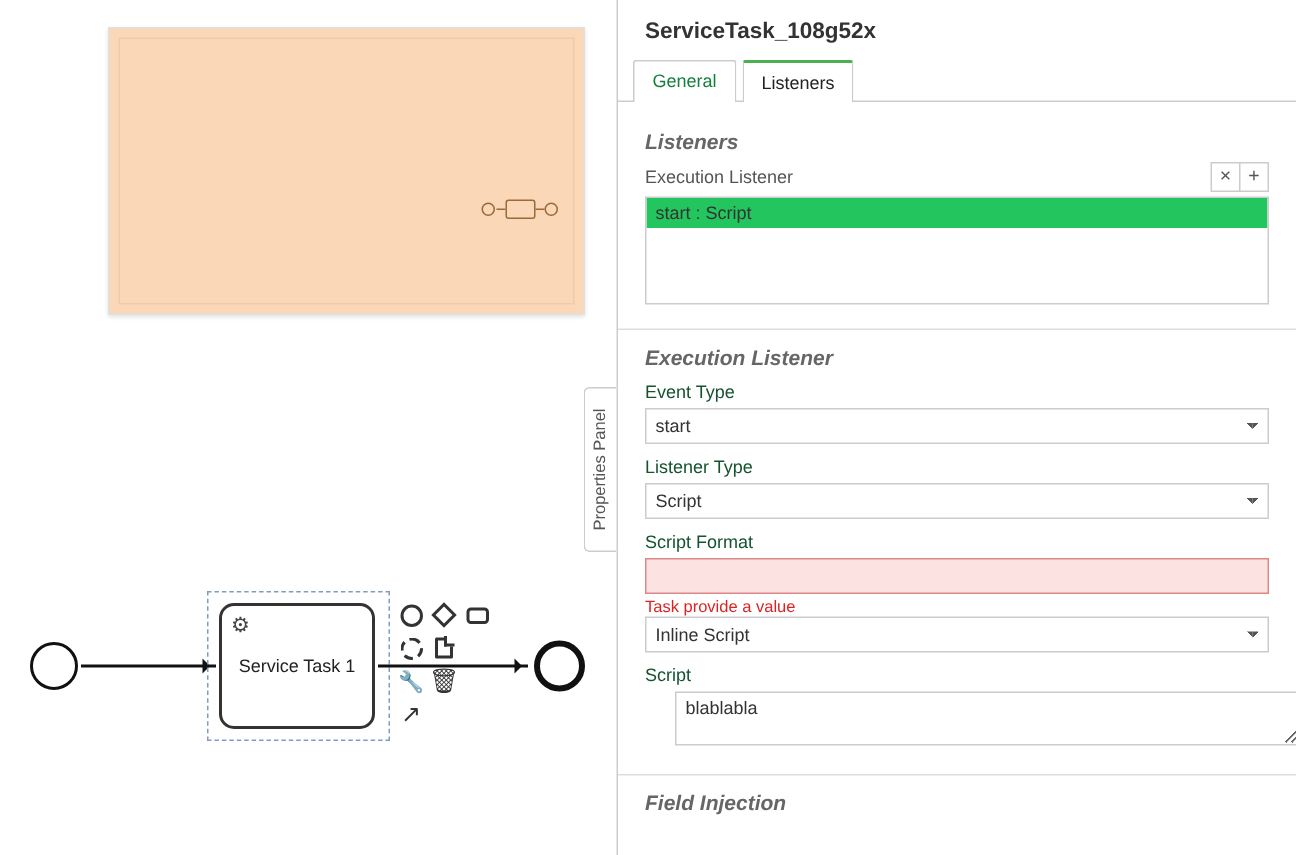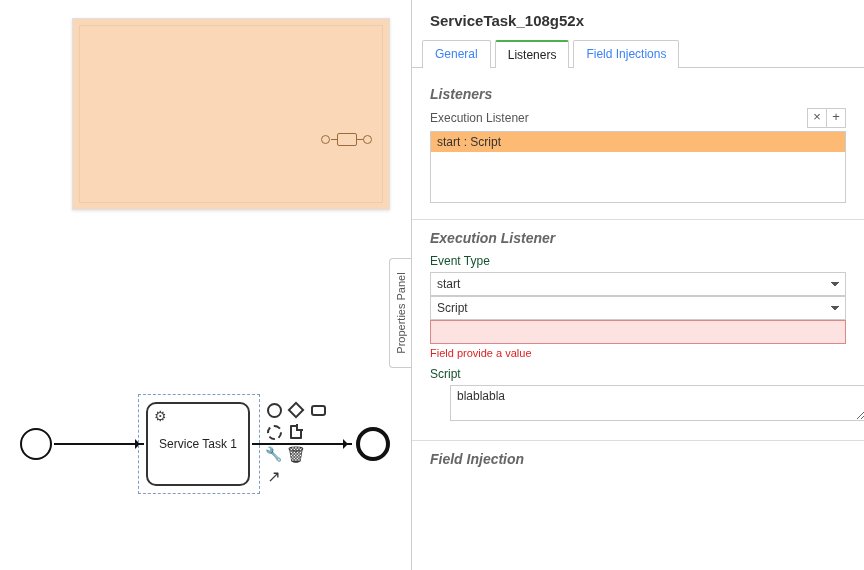--- a/index.html
+++ b/index.html
@@ -185,21 +185,21 @@
     display: flex;
     gap: 4px;
     padding: 0 10px;
     border-bottom: 1px solid #ccc;
   }
   .tab {
     padding: 6px 12px;
     border: 1px solid #ccc;
     border-bottom: none;
     font-size: 12px;
-    color: #3b82f6;
+    color: #15803d;
     background: #fff;
     border-radius: 2px 2px 0 0;
     position: relative;
     top: 1px;
     cursor: pointer;
   }
   .tab.active {
     border-top: 2px solid #4caf50;
     color: #222;
     background: #fff;
@@ -242,21 +242,21 @@
     margin-left: -1px;
   }
   .list-box {
     border: 1px solid #ccc;
     height: 72px;
     background: #fff;
     position: relative;
     overflow-y: scroll;
   }
   .list-item {
-    background: #fdba74;
+    background: #22c55e;
     font-size: 12px;
     padding: 3px 6px;
     color: #333;
     cursor: pointer;
   }
   .section-divider {
     border-top: 1px solid #ddd;
     margin: 16px -18px 10px -18px;
   }
   .field-label {
@@ -345,21 +345,20 @@
     <span>Properties Panel</span>
   </div>
 </div>
 
 <div class="right-pane">
   <div class="panel-title">ServiceTask_108g52x</div>
 
   <div class="tabs">
     <div class="tab">General</div>
     <div class="tab active">Listeners</div>
-    <div class="tab">Field Injections</div>
   </div>
 
   <div class="panel-body">
 
     <div class="section-title">Listeners</div>
 
     <div class="list-header">
       <div class="list-header-label">Execution Listener</div>
       <div class="list-buttons">
         <div class="mini-btn">×</div>
@@ -372,27 +371,32 @@
 
     <div class="section-divider"></div>
 
     <div class="section-title">Execution Listener</div>
 
     <div class="field-label">Event Type</div>
     <select class="sel">
       <option>start</option>
     </select>
 
+    <div class="field-label">Listener Type</div>
     <select class="sel">
       <option>Script</option>
     </select>
 
+    <div class="field-label">Script Format</div>
     <input class="txt error" type="text" value="" style="">
-    <div class="error-msg">Field provide a value</div>
-
+    <div class="error-msg">Task provide a value</div>
+
+    <select class="sel">
+      <option>Inline Script</option>
+    </select>
 
     <div class="field-label">Script</div>
     <textarea class="ta" style="">blablabla</textarea>
 
     <div class="section-divider"></div>
 
     <div class="section-title">Field Injection</div>
 
     
 

